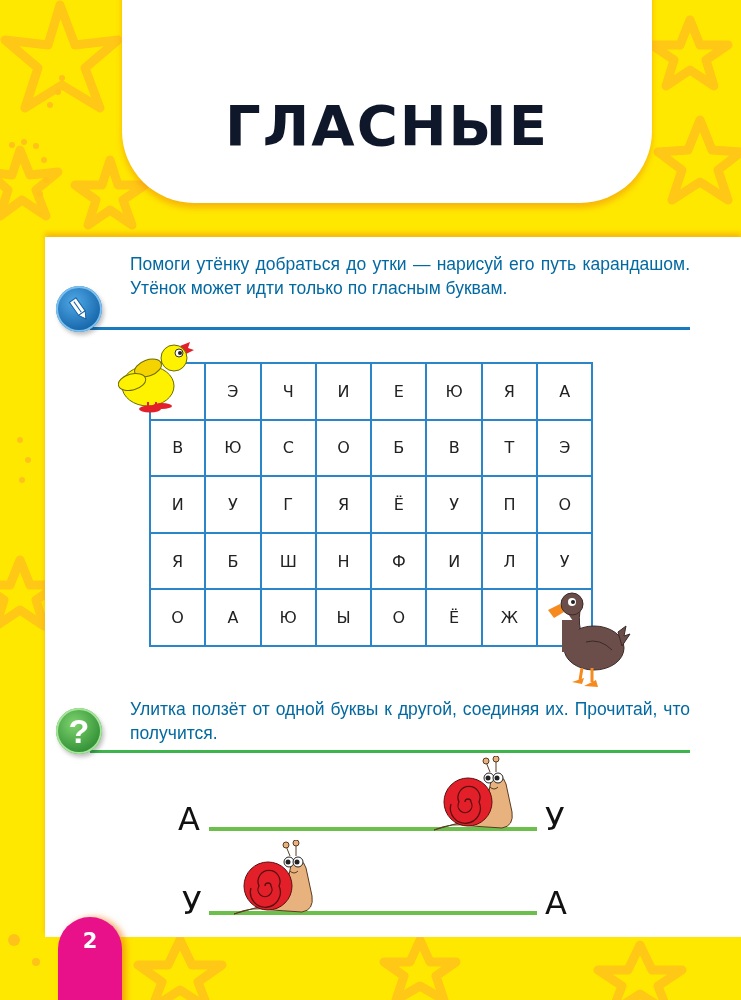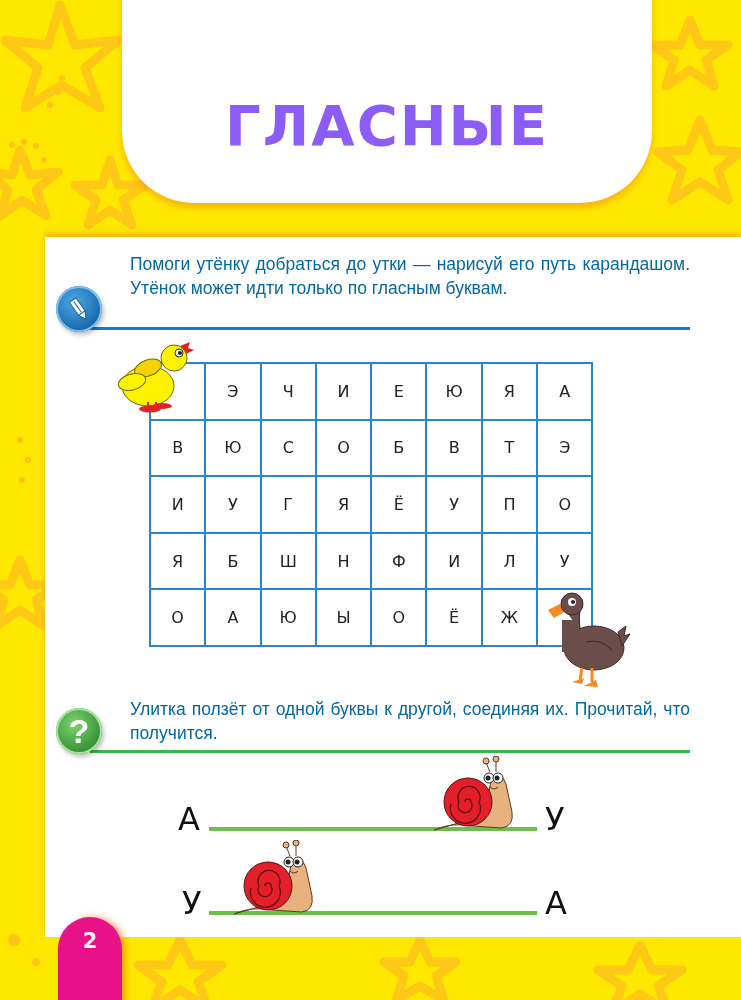--- a/index.html
+++ b/index.html
@@ -11,21 +11,21 @@
     .bg-stars { position: absolute; inset: 0; z-index: 0; }
     .title-card {
       position: absolute; left: 122px; top: -40px; width: 530px; height: 243px;
       background: #fff; border-radius: 0 0 72px 72px;
       box-shadow: 0 5px 6px rgba(240,140,20,0.55);
       z-index: 2;
     }
     .title-text {
       position: absolute; left: 0; right: 0; top: 133px; text-align: center;
       font-family: "DejaVu Sans", sans-serif; font-weight: bold;
-      font-size: 56px; letter-spacing: 2px; color: #8b5cf6;
+      font-size: 56px; letter-spacing: 2px; color: #0f172a;
     }
     .content {
       position: absolute; left: 45px; top: 237px; width: 696px; height: 700px;
       background: #fff; z-index: 1;
       box-shadow: 0 -4px 5px rgba(240,140,20,0.5);
     }
     .task-text {
       position: absolute; left: 130px; width: 560px;
       font-size: 17.5px; line-height: 24px; color: #0369a1;
       text-align: justify; text-align-last: left; z-index: 3;

